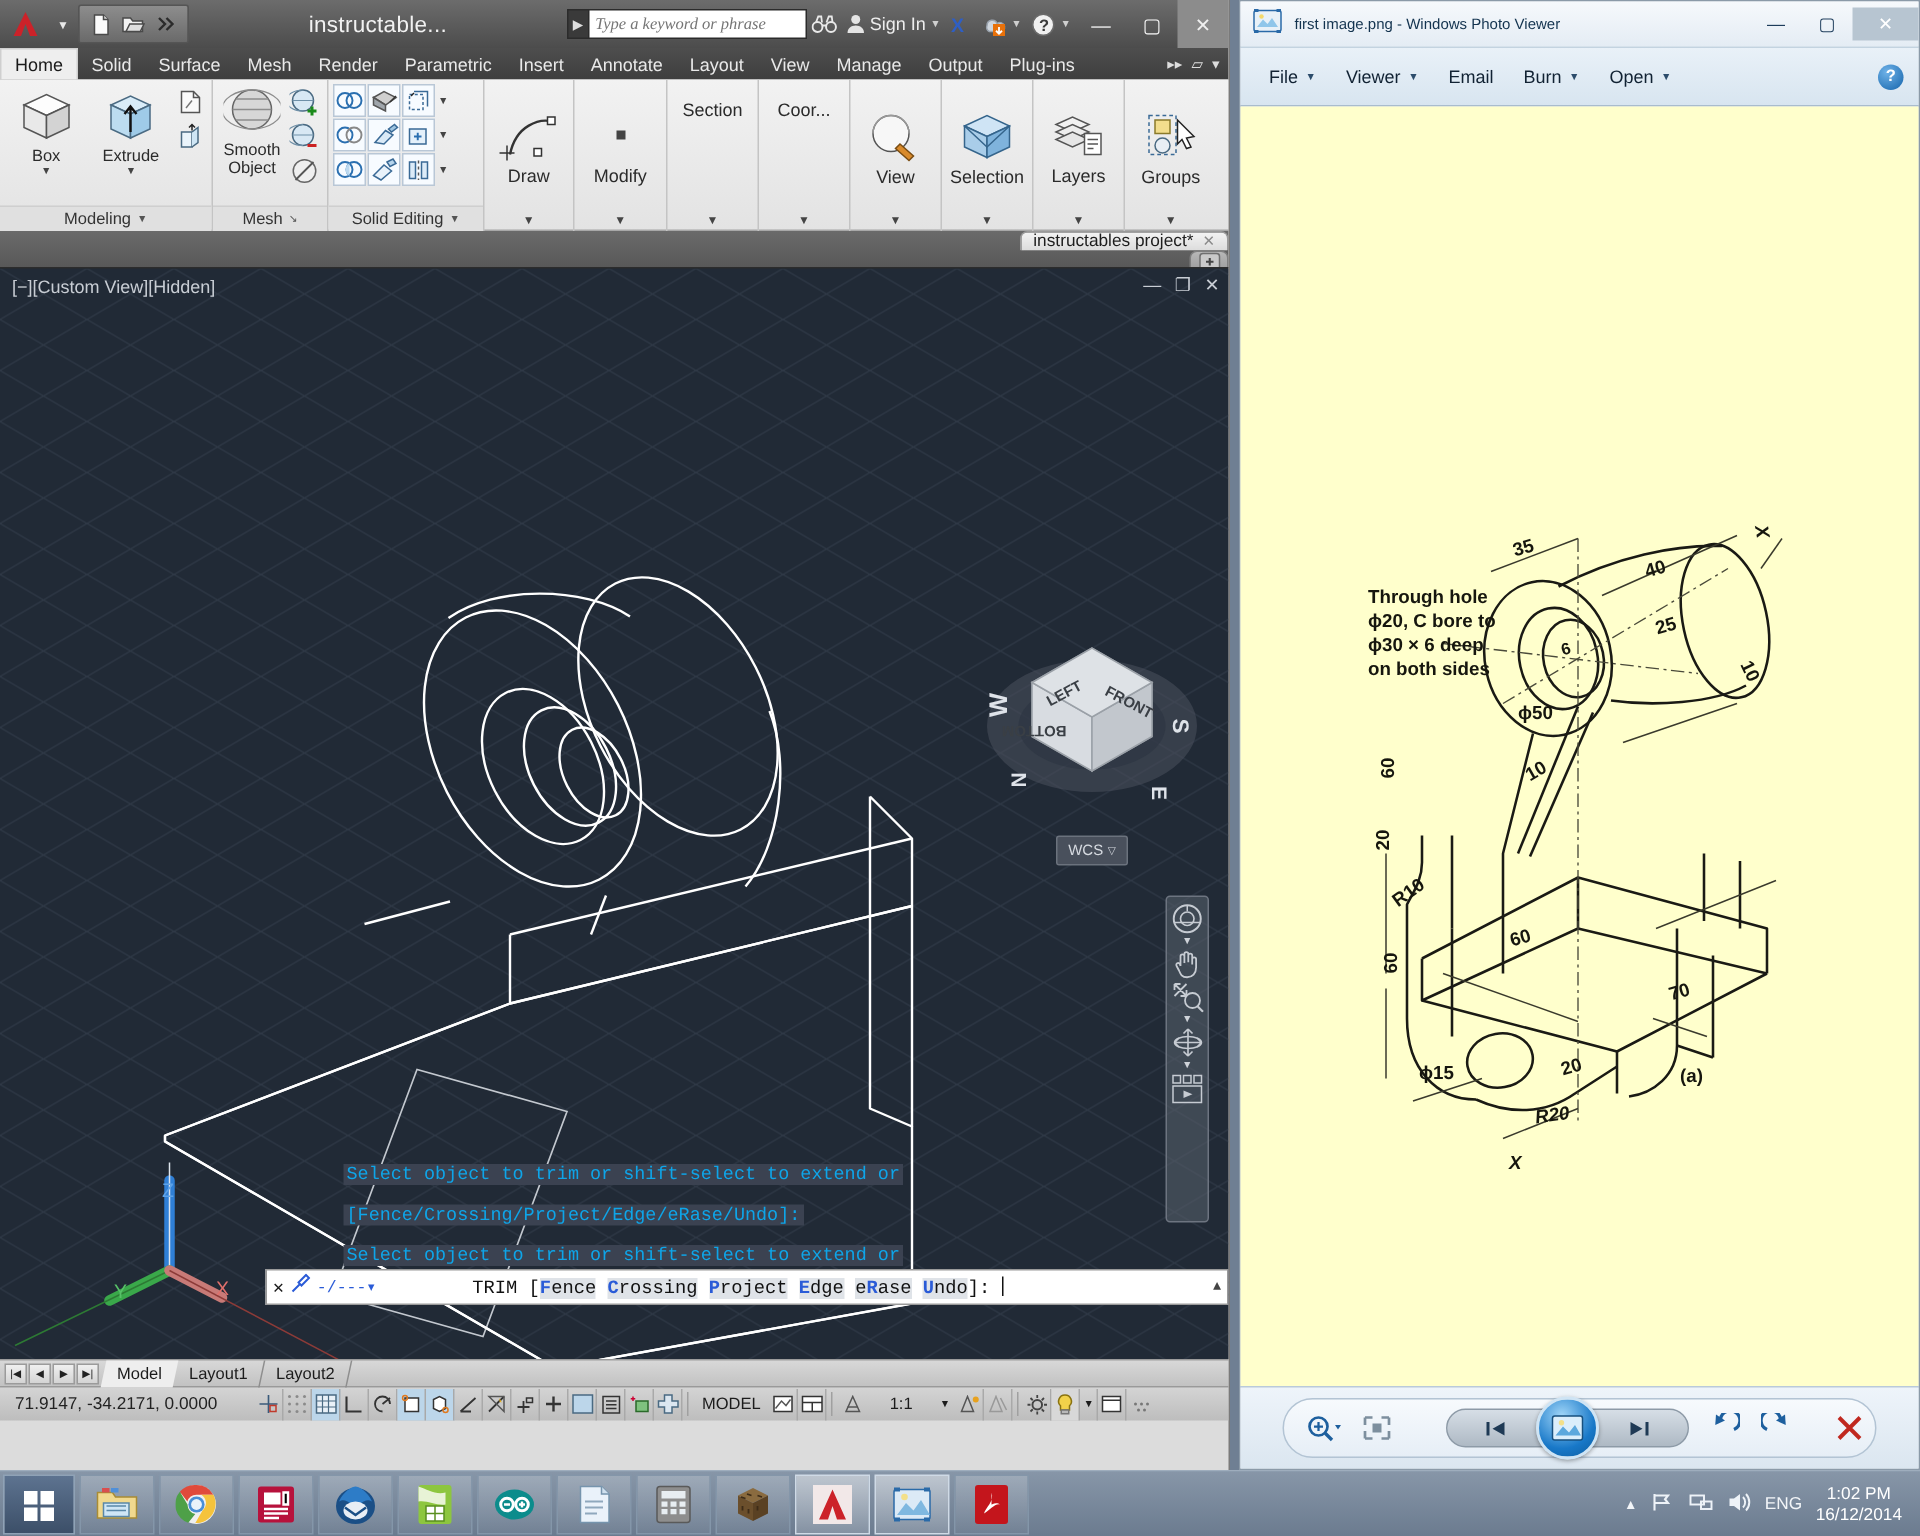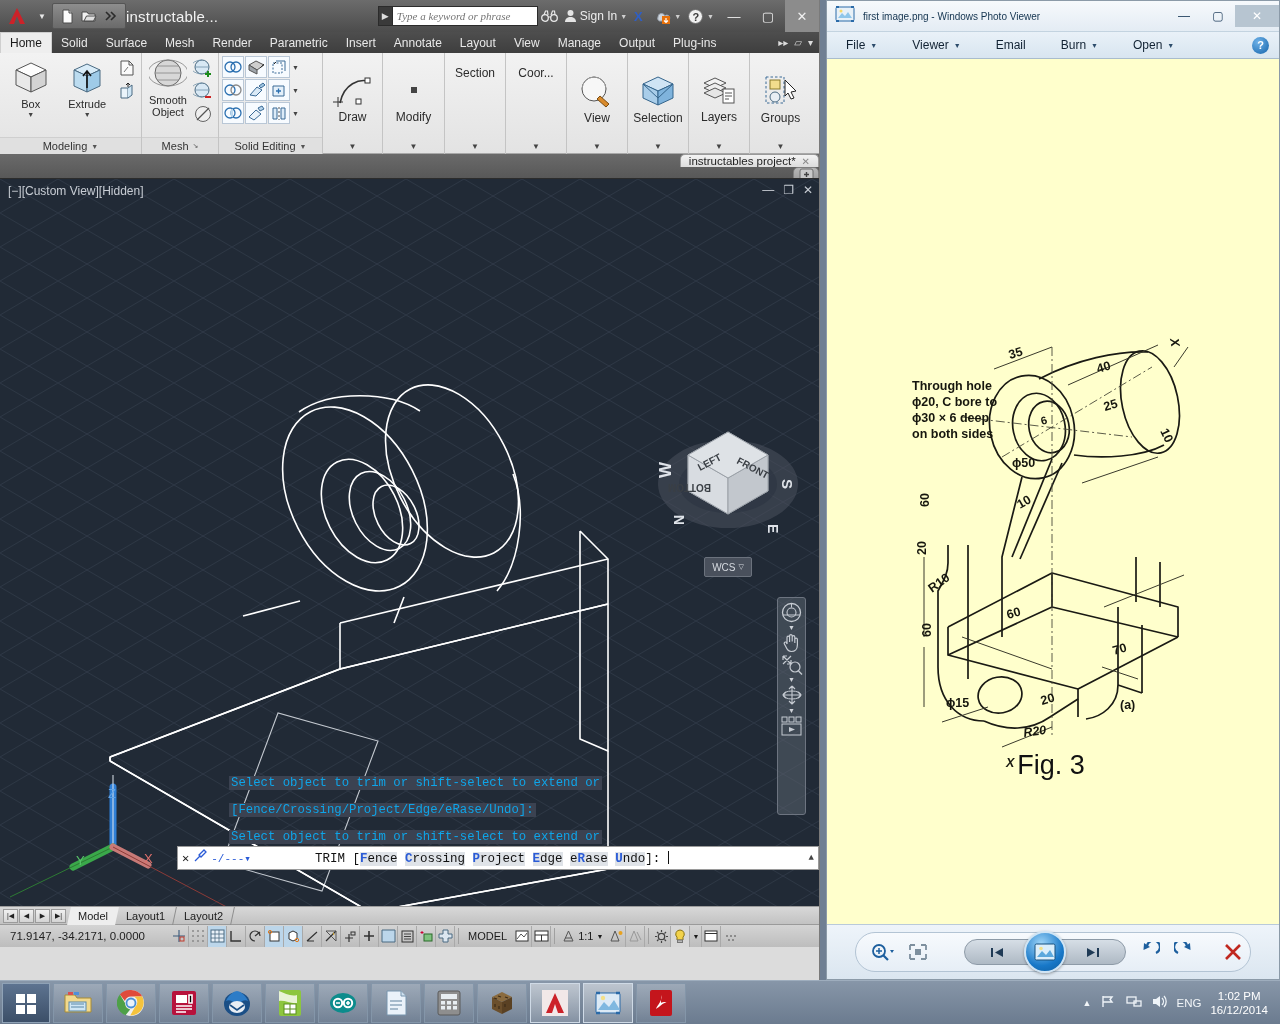--- a/index.html
+++ b/index.html
@@ -17,21 +17,21 @@
   .acad-logo { width:34px; height:30px; display:flex; align-items:center;
     justify-content:center; }
   .acad-logo svg { display:block; }
   .qat-caret { width:16px; height:30px; display:flex; align-items:center;
     justify-content:center; color:#e8e8e8; font-size:8px; }
   .qat { display:flex; align-items:center; height:26px;
     background:linear-gradient(#8d8d8d,#6a6a6a); border:1px solid #555;
     border-radius:2px; margin-left:2px; padding:0 3px; }
   .qat .qb { width:22px; height:22px; display:flex; align-items:center;
     justify-content:center; }
-  .acad-doctitle { flex:1; text-align:left; color:#f2f2f2; font-size:15px;
+  .acad-doctitle { flex:1; text-align:center; color:#f2f2f2; font-size:15px;
     letter-spacing:.2px; }
   .search-wrap { display:flex; align-items:center; }
   .search-arrow { width:14px; height:20px; background:#3a3a3a; color:#ddd;
     font-size:9px; display:flex; align-items:center; justify-content:center;
     border:1px solid #2b2b2b; border-right:none; }
   .search-box { width:146px; height:20px; background:#fff; border:1px solid #2b2b2b;
     font-size:11px; color:#8a8a8a; font-style:italic; padding:2px 4px; outline:none;
     font-family:"Liberation Serif", serif; }
   .tb-ico { height:32px; display:flex; align-items:center; gap:3px; padding:0 3px;
     color:#ededed; font-size:12px; }
@@ -153,23 +153,23 @@
   #wpv { position:absolute; left:826px; top:0; width:454px; height:980px;
     background:#eef3f8; border:1px solid #8b9aa8;
     display:flex; flex-direction:column; }
   .wpv-title { height:30px; background:linear-gradient(#f6f9fc,#e4ecf4);
     display:flex; align-items:center; padding-left:8px; gap:8px; }
   .wpv-title .tt { font-size:10px; color:#13334f; }
   .wpv-wbtns { margin-left:auto; display:flex; height:22px; }
   .wpv-wbtn { width:34px; height:22px; display:flex; align-items:center;
     justify-content:center; font-size:12px; color:#1d3c5b; }
   .wpv-wbtn.close { width:44px; background:#b7c5d1; color:#fff; }
-  .wpv-menu { height:28px; background:linear-gradient(#e9f1f8,#d8e5f0);
+  .wpv-menu { height:40px; background:linear-gradient(#e9f1f8,#d8e5f0);
     border-top:1px solid #c3d3e0; border-bottom:1px solid #a9bccd;
-    display:flex; align-items:center; padding:0 10px; gap:17px; font-size:12px;
+    display:flex; align-items:center; padding:0 10px; gap:2px; font-size:12px;
     color:#123; }
   .mitem { display:flex; align-items:center; gap:5px; padding:0 9px; height:22px; }
   .mitem .mc { font-size:7px; color:#2c4c6b; }
   .help-dot { margin-left:auto; width:17px; height:17px; border-radius:50%;
     background:radial-gradient(circle at 35% 30%,#6fb2e8,#1464ab);
     color:#fff; font-size:11px; font-weight:bold; display:flex;
     align-items:center; justify-content:center; }
   .wpv-stage { flex:1; background:#ffffcc; position:relative; overflow:hidden; }
   .fig-card { position:absolute; left:75px; top:248px; width:298px; height:480px;
     background:#ffffcc; }
@@ -849,21 +849,21 @@
             <path d="M2 9l4-5 3 3 3-4" fill="none" stroke="#555"></path>
           </svg>
       </div>
       <div class="sbtn2">
         <svg width="15" height="13" viewBox="0 0 15 13">
             <rect x="1" y="1" width="13" height="10" fill="#fff" stroke="#333"></rect>
             <path d="M1 5h13M7.5 5v6" stroke="#333"></path>
           </svg>
       </div>
       <div class="sdiv"></div>
-      <div class="sbtn2" style="width:auto;padding:0 4px;gap:3px;border-right:none">
+      <div class="sbtn2" style="width:auto;padding:0 4px;gap:18px;border-right:none">
         <svg width="13" height="13" viewBox="0 0 13 13">
             <path d="M6.5 1L11 11H2z" fill="none" stroke="#555"></path>
             <path d="M3 8h7" stroke="#555"></path>
           </svg>
         <span style="font-size:11px">1:1</span>
         <span style="font-size:7px">▼</span>
       </div>
       <div class="sbtn2">
         <svg width="15" height="13" viewBox="0 0 15 13">
             <path d="M6 1L10 11H2z" fill="none" stroke="#555"></path>
@@ -1031,21 +1031,20 @@
           <text x="212" y="348" font-size="12.5" transform="rotate(-16 212 348)">70</text>
           <text x="140" y="398" font-size="12.5" transform="rotate(-16 140 398)">20</text>
           <text x="118" y="202" font-size="12.5" transform="rotate(-30 118 202)">10</text>
           <text x="44" y="400" font-size="12.5">ϕ15</text>
           <text x="122" y="430" font-size="12.5" font-style="italic" transform="rotate(-8 122 430)">R20</text>
           <text x="268" y="32" font-size="12.5" font-style="italic" transform="rotate(80 268 32)">X</text>
           <text x="104" y="460" font-size="12.5" font-style="italic">X</text>
           <text x="218" y="402" font-size="12.5">(a)</text>
         </g>
       </svg>
-      <div class="fig-caption">Fig. 3</div>
     </div>
   </div>
 
   <div class="wpv-bottom">
     <div class="bt-pill">
       <div class="bt">
         <svg width="24" height="20" viewBox="0 0 24 20">
             <circle cx="9" cy="9" r="6" fill="none" stroke="#1d5f9e" stroke-width="1.8"></circle>
             <path d="M13.5 13.5L18 18" stroke="#1d5f9e" stroke-width="2.2"></path>
             <path d="M9 6v6M6 9h6" stroke="#1d5f9e" stroke-width="1.5"></path>

